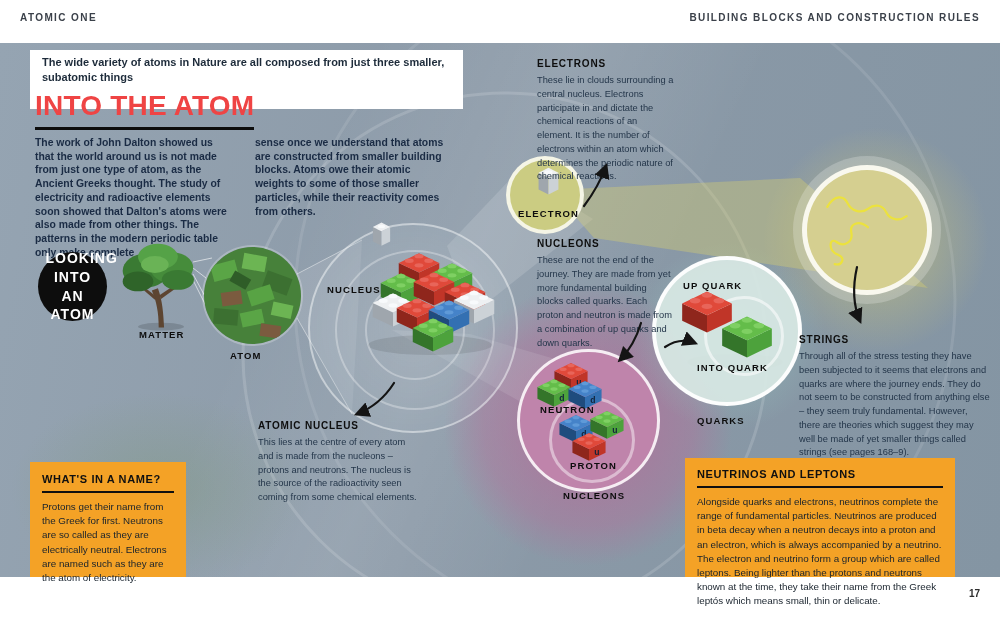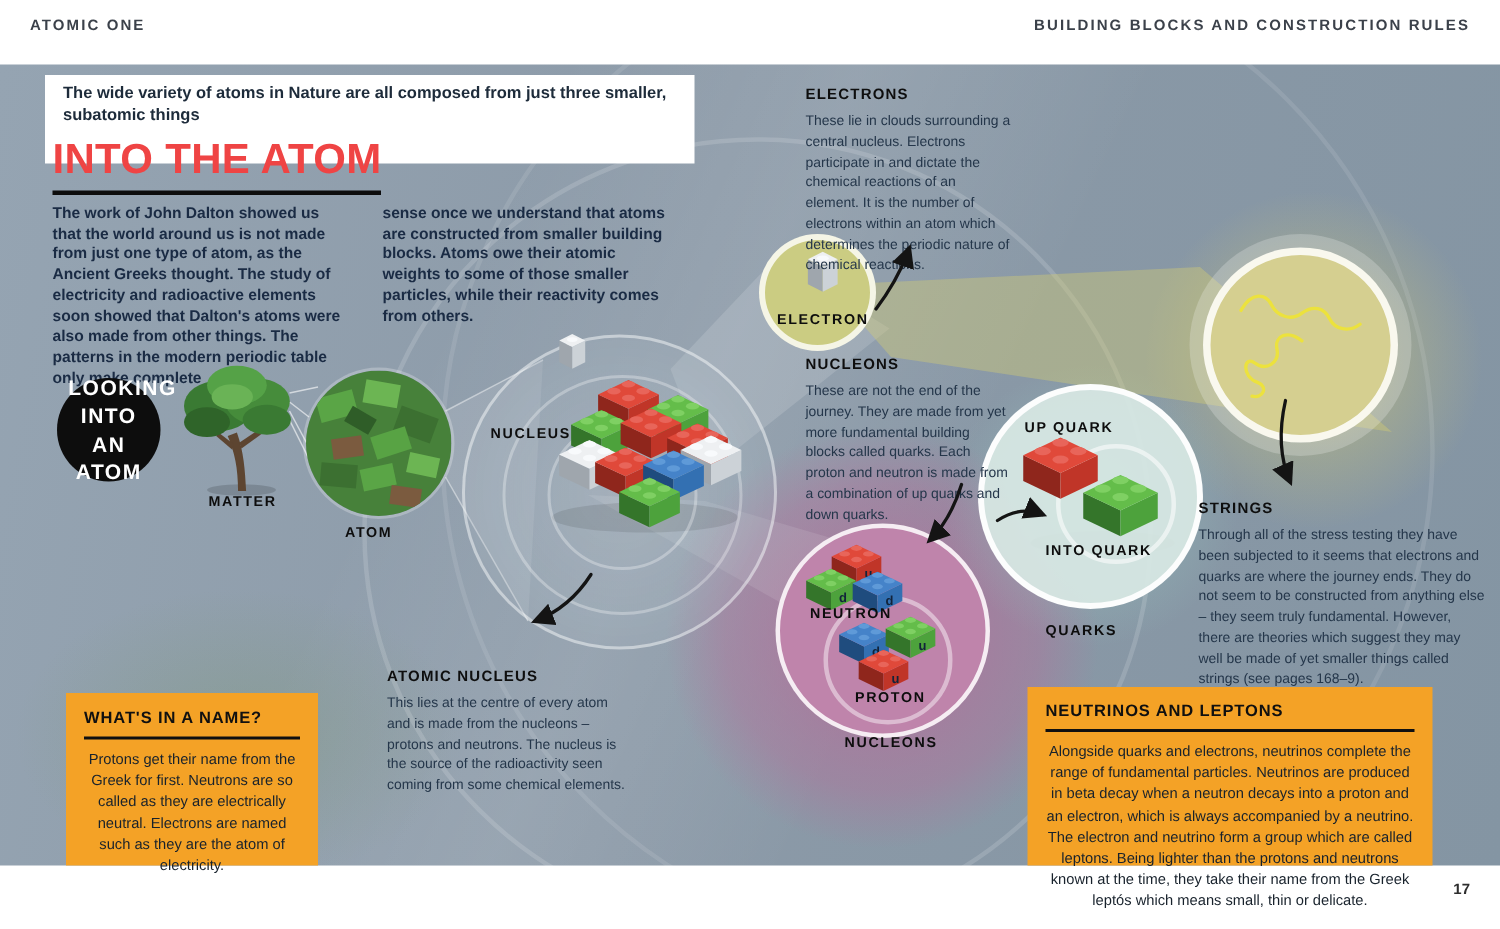--- a/index.html
+++ b/index.html
@@ -39,22 +39,22 @@
     line-height:1.32;color:#1a2b44;z-index:6;}
   .col1{left:35px;} .col2{left:255px;}
   
   .callout{position:absolute;z-index:7;}
   .callout .ch{font-size:10px;font-weight:800;letter-spacing:0.8px;color:#0e0e0e;margin-bottom:5px;}
   .callout .cb{font-size:9.3px;font-weight:500;line-height:1.48;color:#24364a;}
   
   .obox{position:absolute;background:#F4A226;box-sizing:border-box;z-index:7;}
   .obox .oh{font-size:11px;font-weight:800;letter-spacing:0.6px;color:#101010;
     padding-bottom:6px;border-bottom:2px solid #101010;margin-bottom:7px;}
-  .obox .ob{font-size:9.8px;font-weight:500;line-height:1.45;color:#18222c;text-align:center;}
-  .box-name{left:44px;top:462px;width:168px;height:115px;padding:11px 12px;}
+  .obox .ob{font-size:9.8px;font-weight:500;line-height:1.45;color:#18222c;}
+  .box-name{left:30px;top:462px;width:156px;height:115px;padding:11px 12px;}
   .box-neutrinos{left:685px;top:458px;width:270px;height:119px;padding:10px 12px;}
   
   .circle{position:absolute;border-radius:50%;box-sizing:border-box;}
   .badge{left:38px;top:252px;width:69px;height:69px;background:#0d0d0d;z-index:6;
     display:flex;align-items:center;justify-content:center;text-align:center;}
   .badge span{color:#ffffff;font-size:14px;font-weight:800;letter-spacing:1px;line-height:1.35;width:54px;}
   .atoms-circle{left:204px;top:247px;width:97px;height:97px;overflow:hidden;z-index:4;
     box-shadow:0 0 0 2px rgba(255,255,255,0.25);}
   .atom-big{left:308px;top:223px;width:210px;height:210px;z-index:4;
     border:2px solid rgba(255,255,255,0.45);
@@ -411,21 +411,21 @@
 <div class="dlabel" style="left:563px;top:490px">NUCLEONS</div>
 
 <div class="callout" style="left:537px;top:58px;width:138px">
   <div class="ch">ELECTRONS</div>
   <div class="cb">These lie in clouds surrounding a central nucleus. Electrons participate in and dictate the chemical reactions of an element. It is the number of electrons within an atom which determines the periodic nature of chemical reactions.</div>
 </div>
 <div class="callout" style="left:537px;top:238px;width:136px">
   <div class="ch">NUCLEONS</div>
   <div class="cb">These are not the end of the journey. They are made from yet more fundamental building blocks called quarks. Each proton and neutron is made from a combination of up quarks and down quarks.</div>
 </div>
-<div class="callout" style="left:258px;top:446px;width:160px">
+<div class="callout" style="left:258px;top:420px;width:160px">
   <div class="ch">ATOMIC NUCLEUS</div>
   <div class="cb">This lies at the centre of every atom and is made from the nucleons – protons and neutrons. The nucleus is the source of the radioactivity seen coming from some chemical elements.</div>
 </div>
 <div class="callout" style="left:799px;top:334px;width:192px">
   <div class="ch">STRINGS</div>
   <div class="cb">Through all of the stress testing they have been subjected to it seems that electrons and quarks are where the journey ends. They do not seem to be constructed from anything else – they seem truly fundamental. However, there are theories which suggest they may well be made of yet smaller things called strings (see pages 168–9).</div>
 </div>
 
 <div class="obox box-name">
   <div class="oh">WHAT'S IN A NAME?</div>

